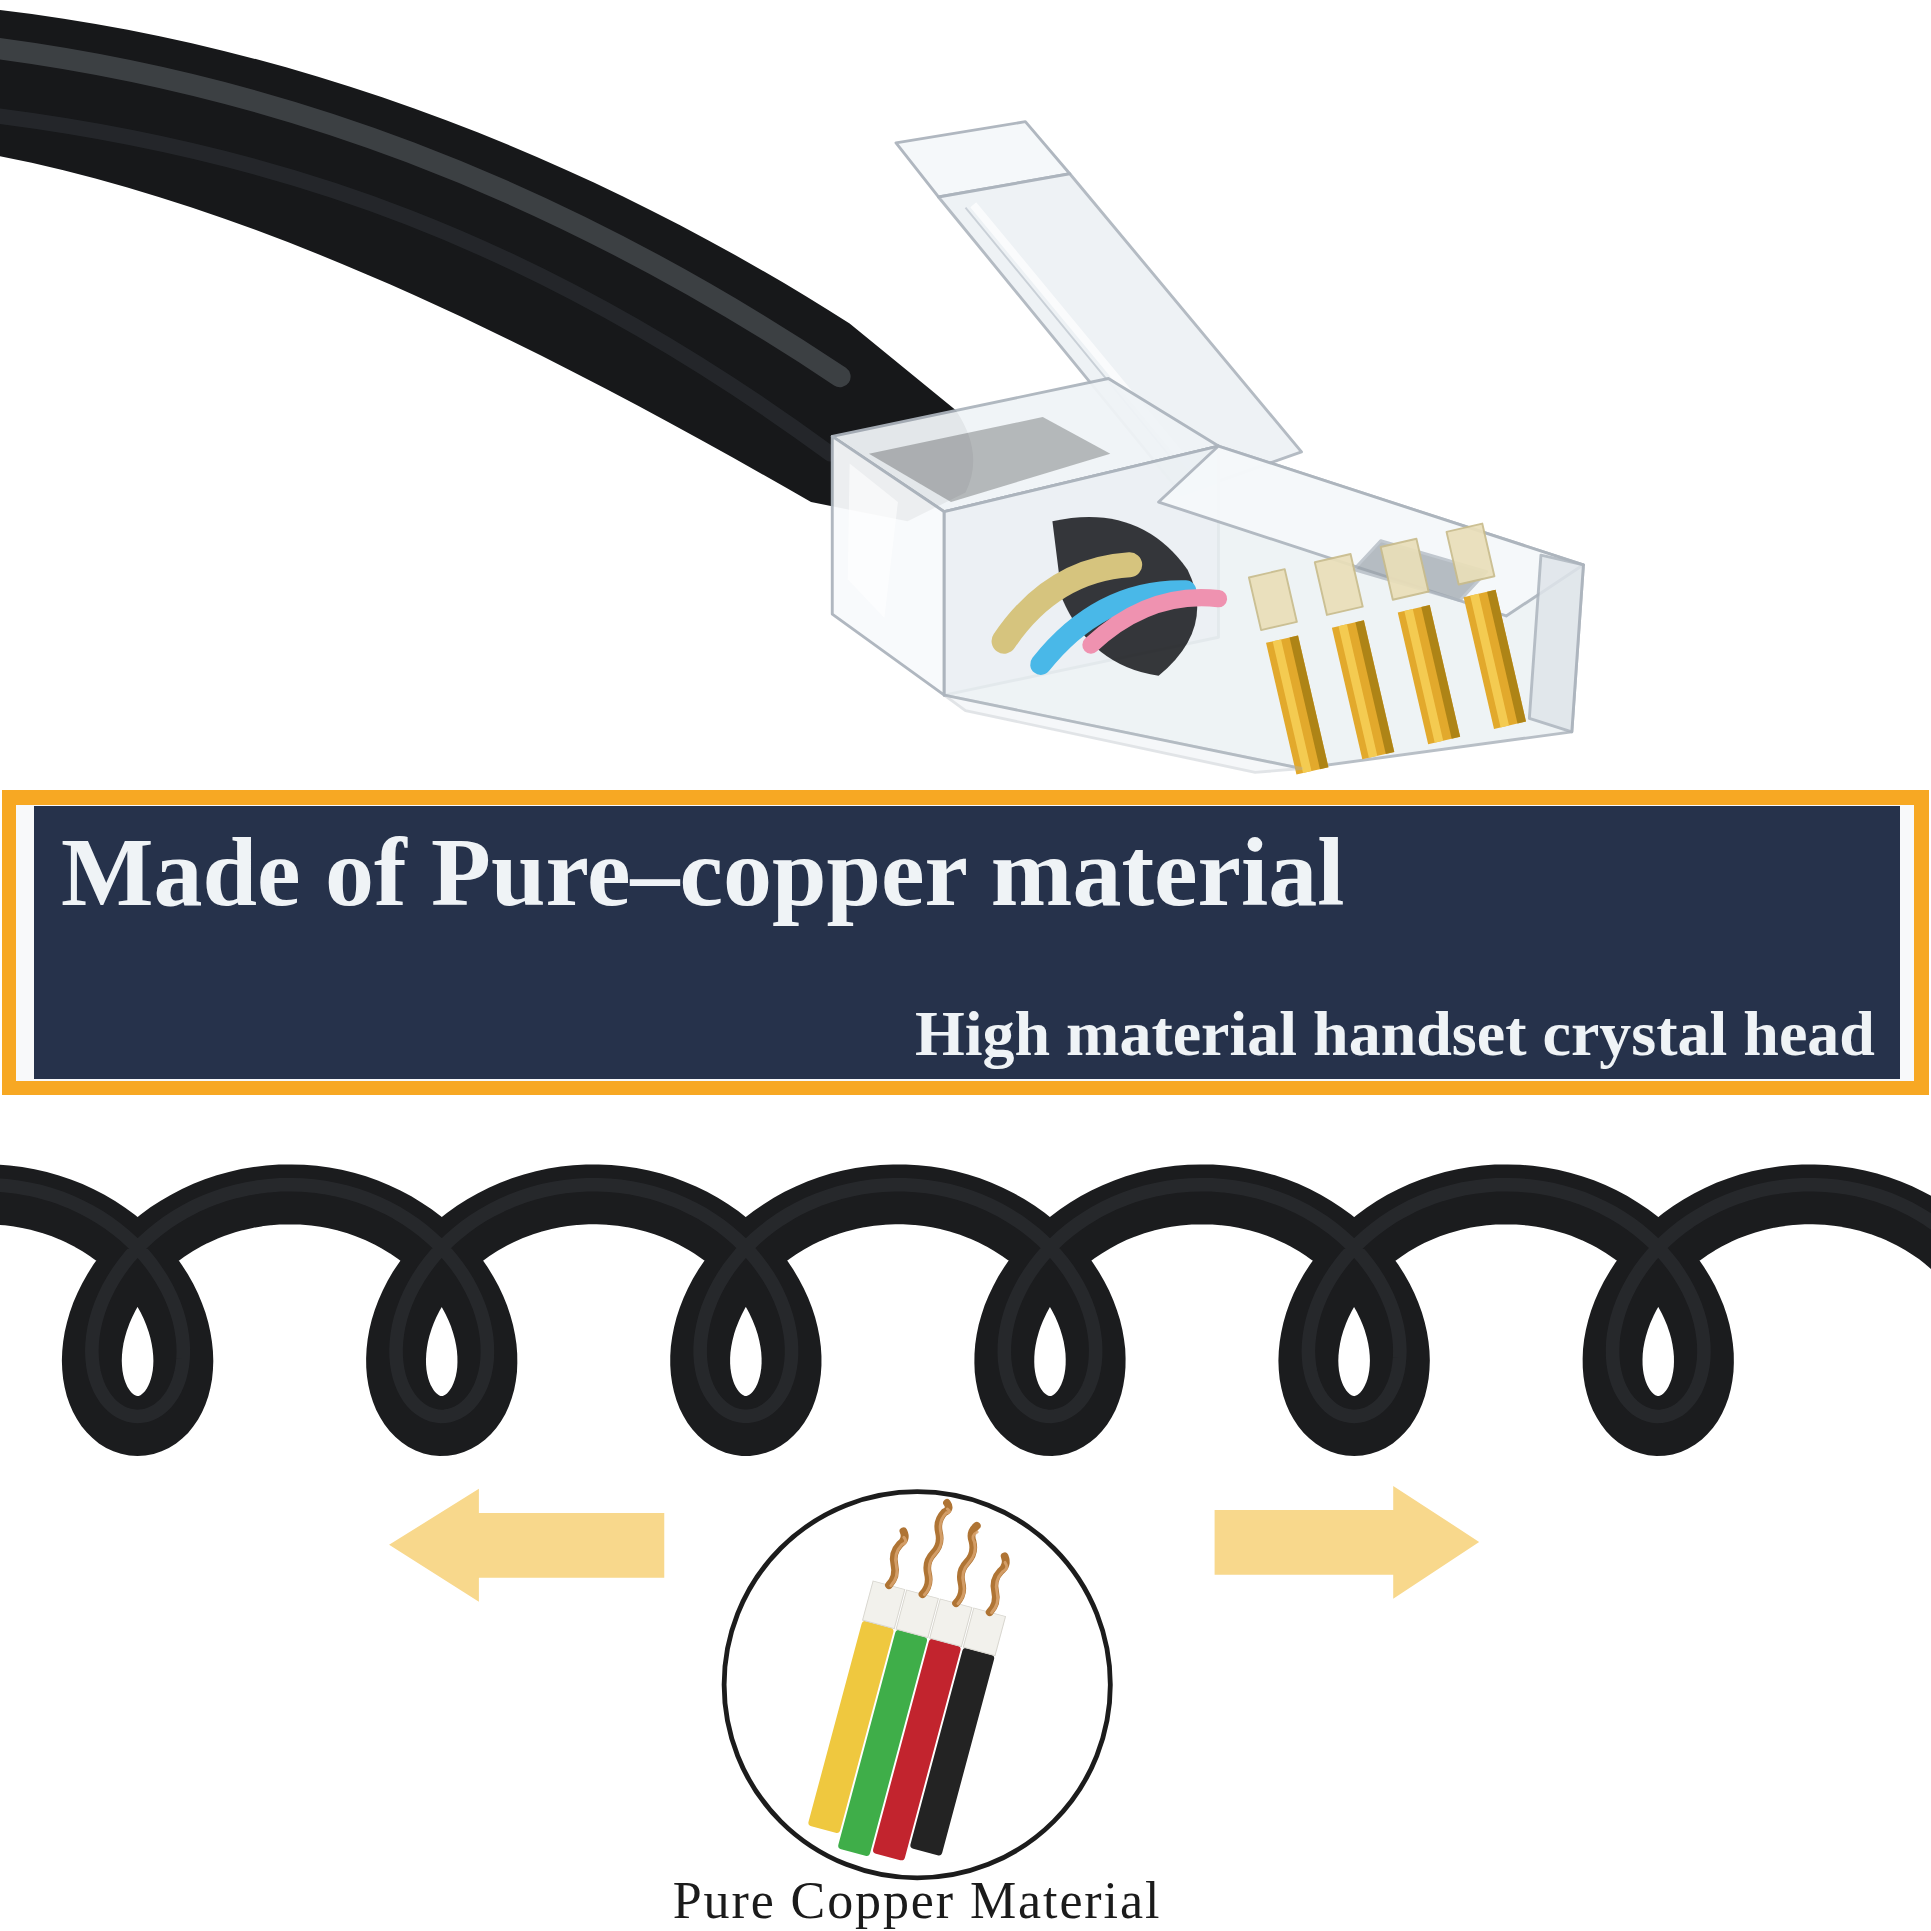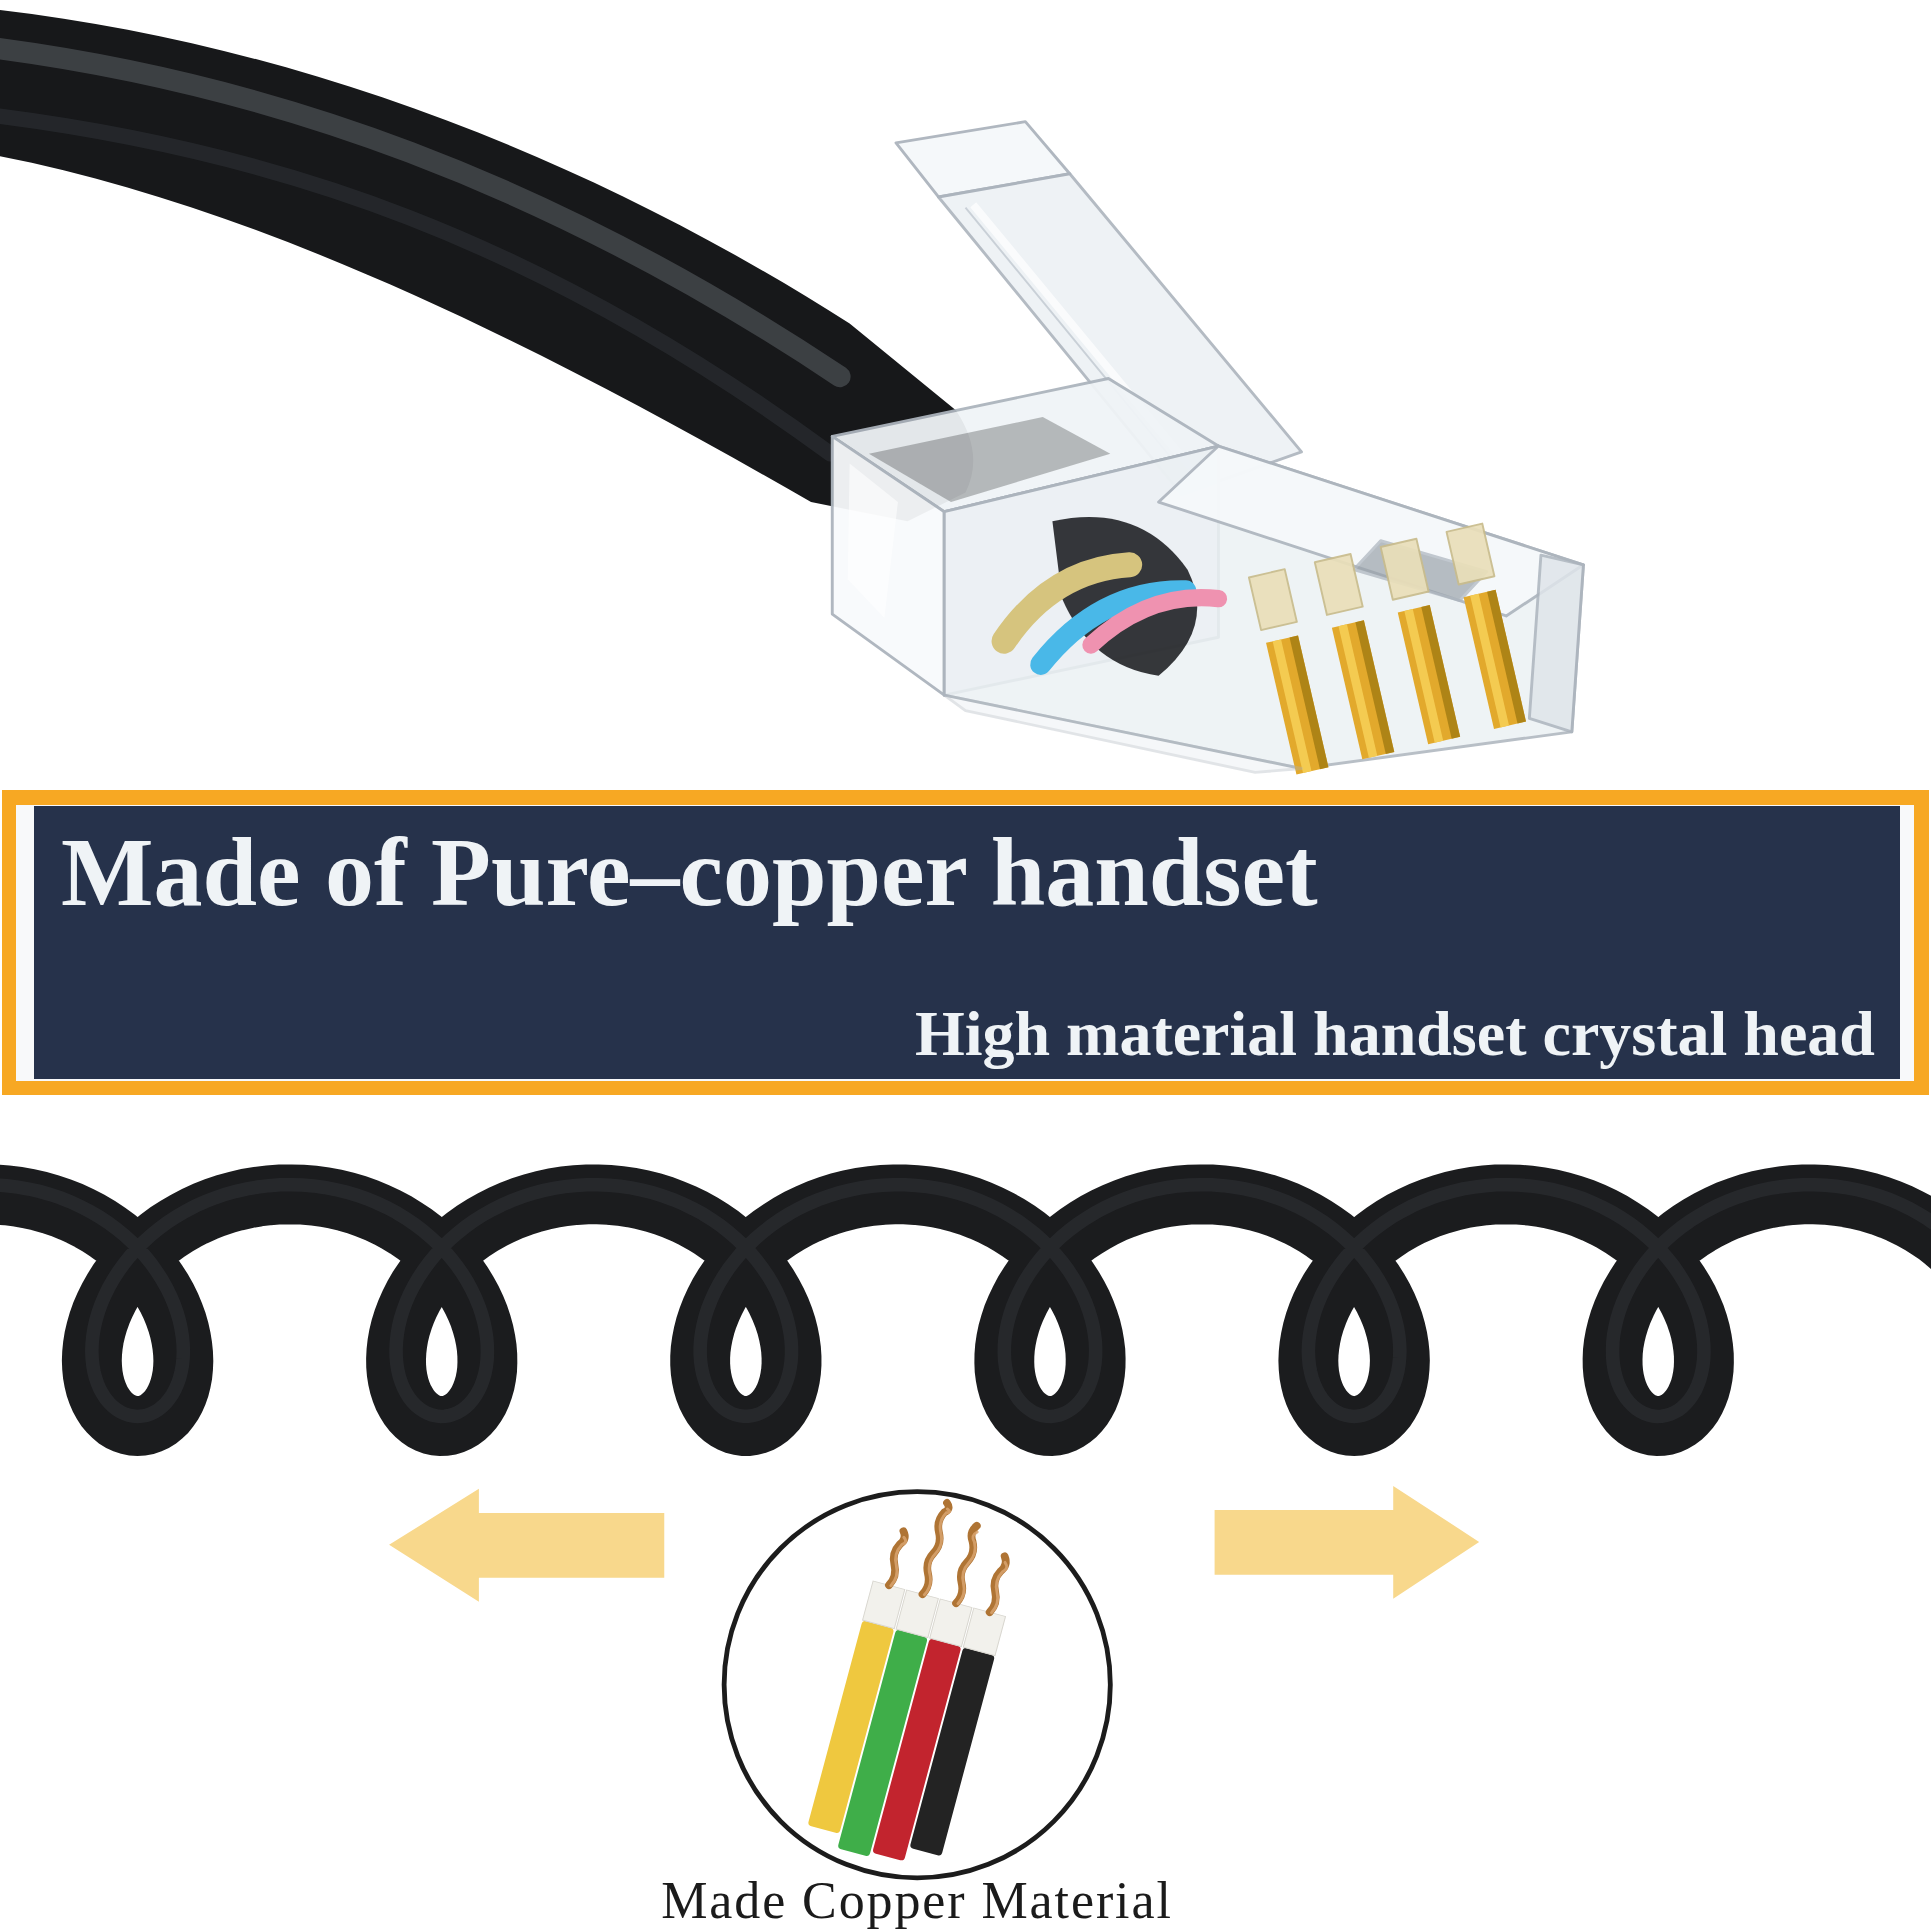--- a/index.html
+++ b/index.html
@@ -111,20 +111,20 @@
             <path d="M 55 -92 Q 61 -103.0 55 -114 Q 49 -125.0 55 -136 Q 61 -141.0 55 -146 " stroke="#D9A470" stroke-width="3" stroke-linecap="round" opacity="0.85"></path>
           </g>
       </g>
     </g>
   </svg>
 
   <div class="banner-outer">
     <div style="position: absolute; inset: 0px; background: rgb(247, 168, 35);" id="banner-orange"></div>
     <div class="banner-white" id="banner-white" style="background: rgb(248, 249, 250);"></div>
     <div class="banner-navy" id="banner-navy" style="background: rgb(38, 50, 75); color: rgb(239, 243, 246);">
-      <div class="banner-title">Made of Pure–copper handset</div>
+      <div class="banner-title">Made of Pure–copper material</div>
       <div class="banner-subtitle">High material handset crystal head</div>
     </div>
   </div>
 
-  <div class="caption" style="color: rgb(27, 27, 27);">Made Copper Material</div>
+  <div class="caption" style="color: rgb(27, 27, 27);">Pure Copper Material</div>
 </div>
 
 
 </body></html>

